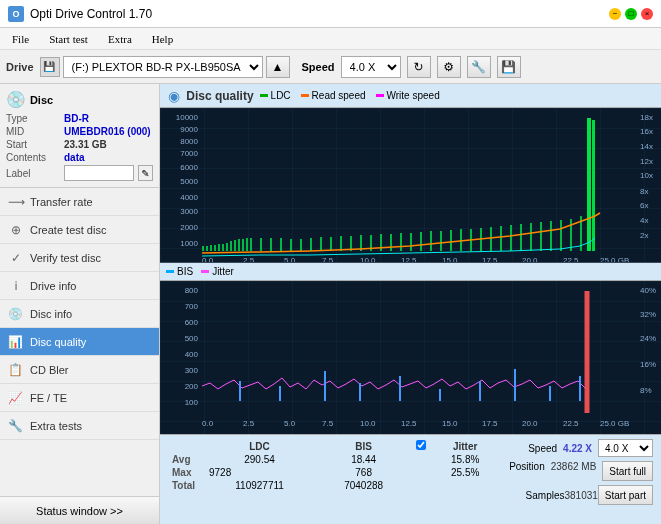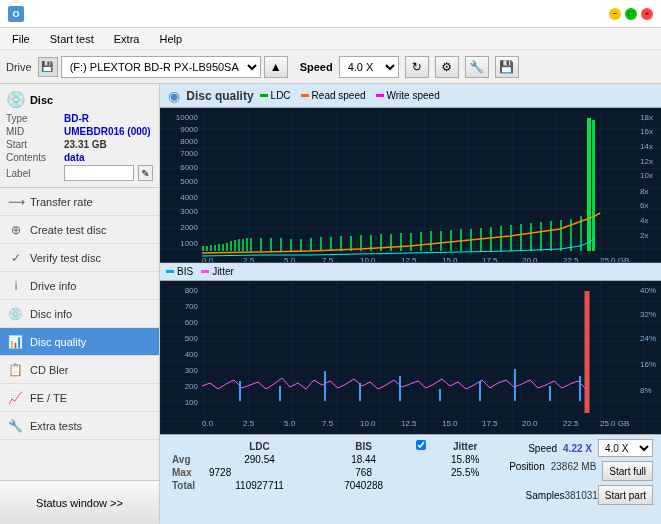--- a/index.html
+++ b/index.html
@@ -32,33 +32,34 @@
       align-items: center;
       padding: 0 4px;
       border-bottom: 1px solid #ddd;
       gap: 4px;
     }
     .menu-item {
       padding: 2px 8px;
       cursor: pointer;
       border-radius: 2px;
       font-size: 11px;
+      font-family: Liberation Serif, serif;
     }
     
     
     .toolbar {
       background: #f0f0f0;
       height: 34px;
       display: flex;
       align-items: center;
       padding: 0 6px;
       border-bottom: 1px solid #ccc;
       gap: 6px;
     }
-    .toolbar-label { font-weight: normal; font-size: 11px; color: #333; }
+    .toolbar-label { font-weight: bold; font-size: 11px; color: #333; }
     .drive-select {
       height: 22px;
       border: 1px solid #aaa;
       background: white;
       padding: 1px 4px;
       font-size: 11px;
       width: 200px;
     }
     .toolbar-btn {
       width: 24px; height: 22px;
@@ -128,21 +129,21 @@
       border-bottom: 1px solid #ddd;
       font-size: 11px;
       color: #333;
     }
     .nav-item.active { background: #4a90d9; color: white; }
     .nav-item.active .nav-icon { color: white; }
     .nav-icon { font-size: 12px; color: #666; width: 16px; text-align: center; }
     
     
     .status-btn {
-      height: 44px;
+      height: 28px;
       background: linear-gradient(to bottom, #f8f8f8, #e0e0e0);
       border-top: 1px solid #ccc;
       display: flex;
       align-items: center;
       justify-content: center;
       cursor: pointer;
       font-size: 11px;
       gap: 4px;
     }
     
@@ -200,20 +201,21 @@
     .bis-color { background: #00aaff; }
     .jitter-color { background: #ff44ff; }
     
   </style>
 </head>
 <body>
 
 <div class="title-bar">
   <div class="title-bar-left">
     <div class="title-bar-icon">O</div>
+    <span>Opti Drive Control 1.70</span>
   </div>
   <div class="title-bar-buttons">
     <button class="tb-btn tb-minimize">−</button>
     <button class="tb-btn tb-maximize">□</button>
     <button class="tb-btn tb-close">×</button>
   </div>
 </div>
 
 <div class="menu-bar">
   <span class="menu-item">File</span>

